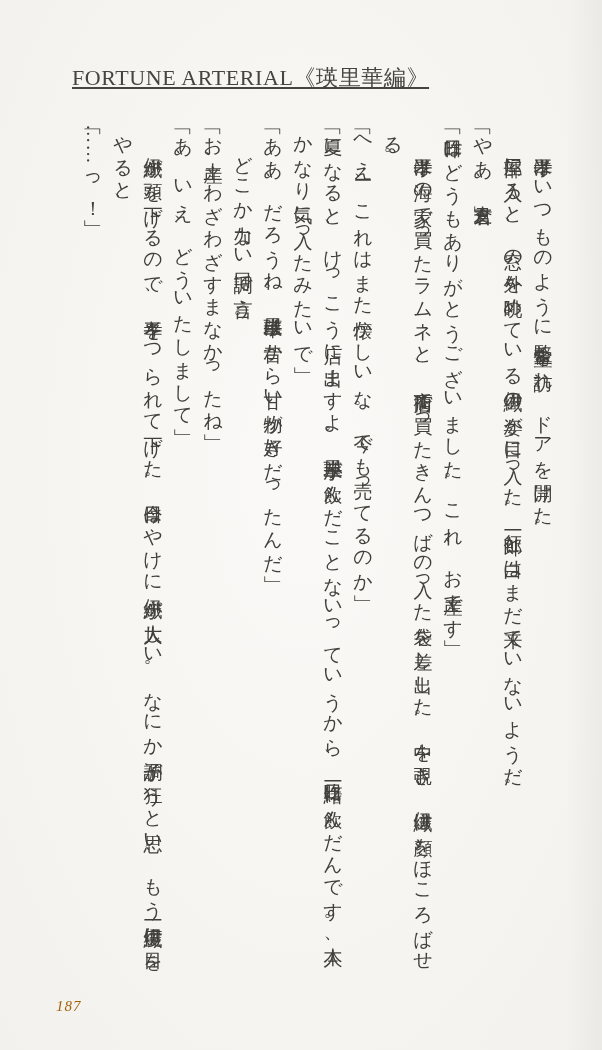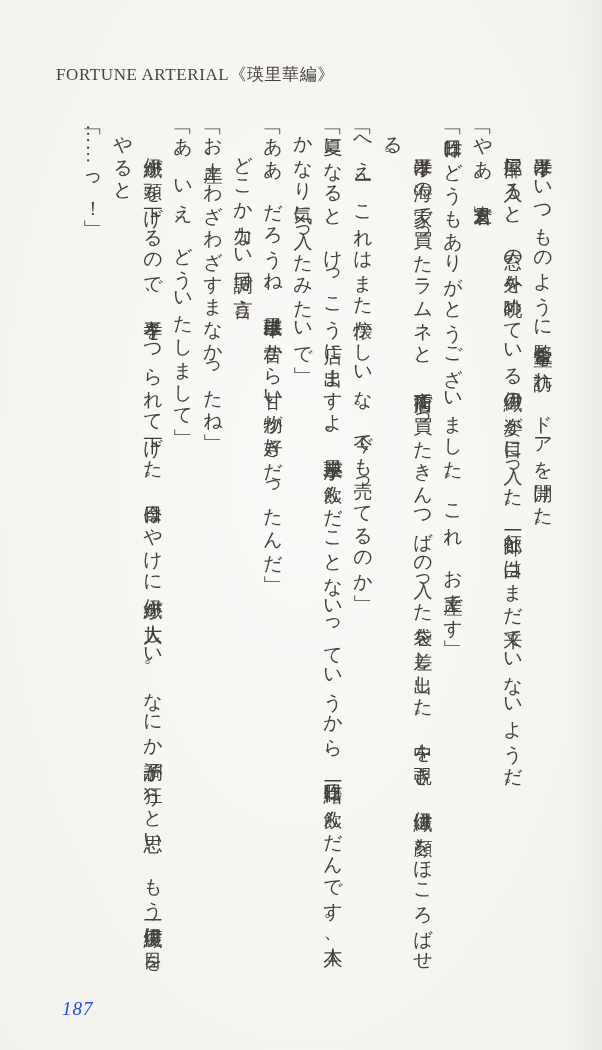--- a/index.html
+++ b/index.html
@@ -16,25 +16,26 @@
       linear-gradient(to right, rgba(0,0,0,0.00) 94%, rgba(0,0,0,0.035) 100%),
       radial-gradient(ellipse at 50% 45%, rgba(255,255,255,0.45) 0%, rgba(0,0,0,0.015) 100%);
     font-family: "Liberation Serif", "DejaVu Serif", serif;
     color: #413f3c;
   }
 
   
   .running-header {
     position: absolute;
     top: 63px;
-    left: 56px;
-    font-size: 17px;
+    left: 72px;
+    font-size: 22px;
     letter-spacing: 0.6px;
     color: #47443f;
     white-space: nowrap;
+    text-decoration: underline;
   }
 
   
   .text-block {
     position: absolute;
     top: 123px;
     right: 44px;
     width: 510px;
     height: 852px;
     writing-mode: vertical-rl;
@@ -51,26 +52,26 @@
     margin: 0;
     padding: 0;
   }
   .text-block p.indent {
     text-indent: 20px;        
   }
 
   
   .page-number {
     position: absolute;
-    left: 62px;
+    left: 56px;
     top: 998px;
-    font-size: 19px;
+    font-size: 15px;
     font-style: italic;
     letter-spacing: 1px;
-    color: #1d4ed8;
+    color: #a16207;
   }
 </style>
 </head>
 <body>
 
 <div class="running-header">FORTUNE ARTERIAL《瑛里華編》</div>
 
 <div class="text-block">
   <p class="indent">孝平はいつものように監督生室を訪れ、ドアを開けた。</p>
   <p class="indent">部屋に入ると、窓の外を眺めている伊織の姿が目に入った。征一郎と白はまだ来ていないようだ。</p>

